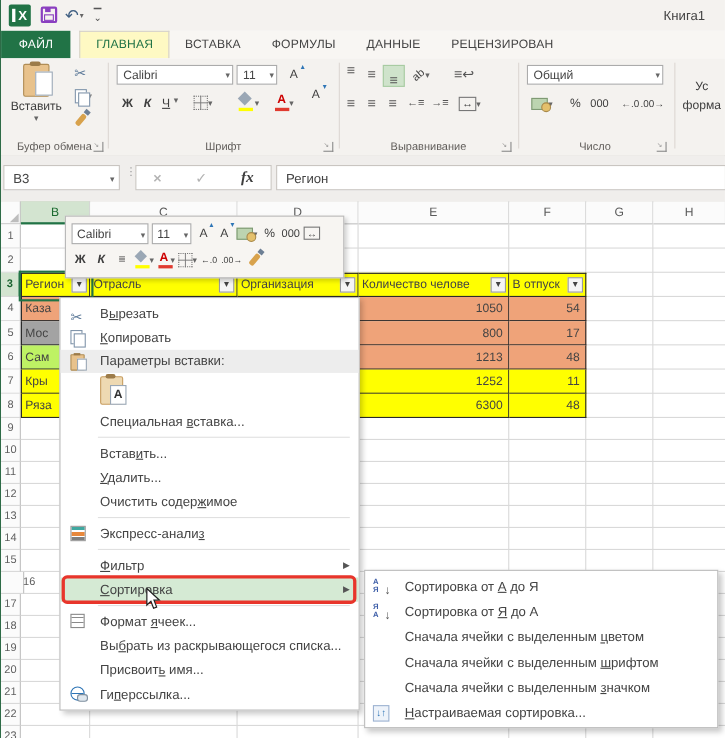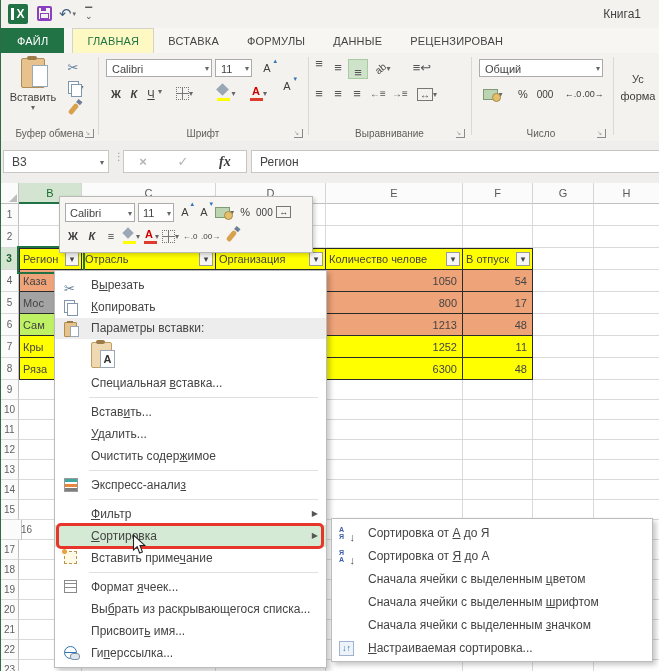--- a/index.html
+++ b/index.html
@@ -403,21 +403,20 @@
       <div class="mi">Специальная <u>в</u>ставка...</div>
       <div class="sep"></div>
       <div class="mi">Встав<u>и</u>ть...</div>
       <div class="mi"><u>У</u>далить...</div>
       <div class="mi">Очистить содер<u>ж</u>имое</div>
       <div class="sep"></div>
       <div class="mi"><span class="micon ic-qa"></span>Экспресс-анали<u>з</u></div>
       <div class="sep"></div>
       <div class="mi"><u>Ф</u>ильтр<span class="sub">▶</span></div>
       <div class="mi hl redbox"><u>С</u>ортировка<span class="sub">▶</span></div>
-      <div class="mi"><span class="micon ic-note"></span>Вставить приме<u>ч</u>ание</div>
       <div class="sep"></div>
       <div class="mi"><span class="micon ic-fmt"></span>Формат <u>я</u>чеек...</div>
       <div class="mi">Вы<u>б</u>рать из раскрывающегося списка...</div>
       <div class="mi">Присвоит<u>ь</u> имя...</div>
       <div class="mi"><span class="micon ic-link"></span>Ги<u>п</u>ерссылка...</div>
     </div>
   <div id="submenu">
       <div class="smi"><span class="micon ic-sortaz"></span>Сортировка от <u>А</u> до Я</div>
       <div class="smi"><span class="micon ic-sortaz za"></span>Сортировка от <u>Я</u> до А</div>
       <div class="smi">Сначала ячейки с выделенным <u>ц</u>ветом</div>

